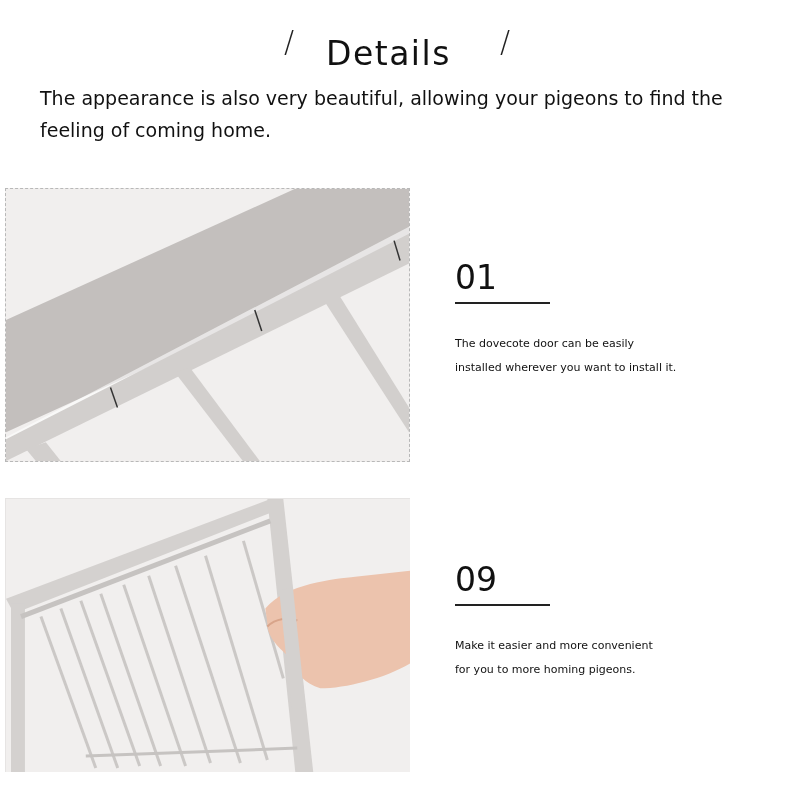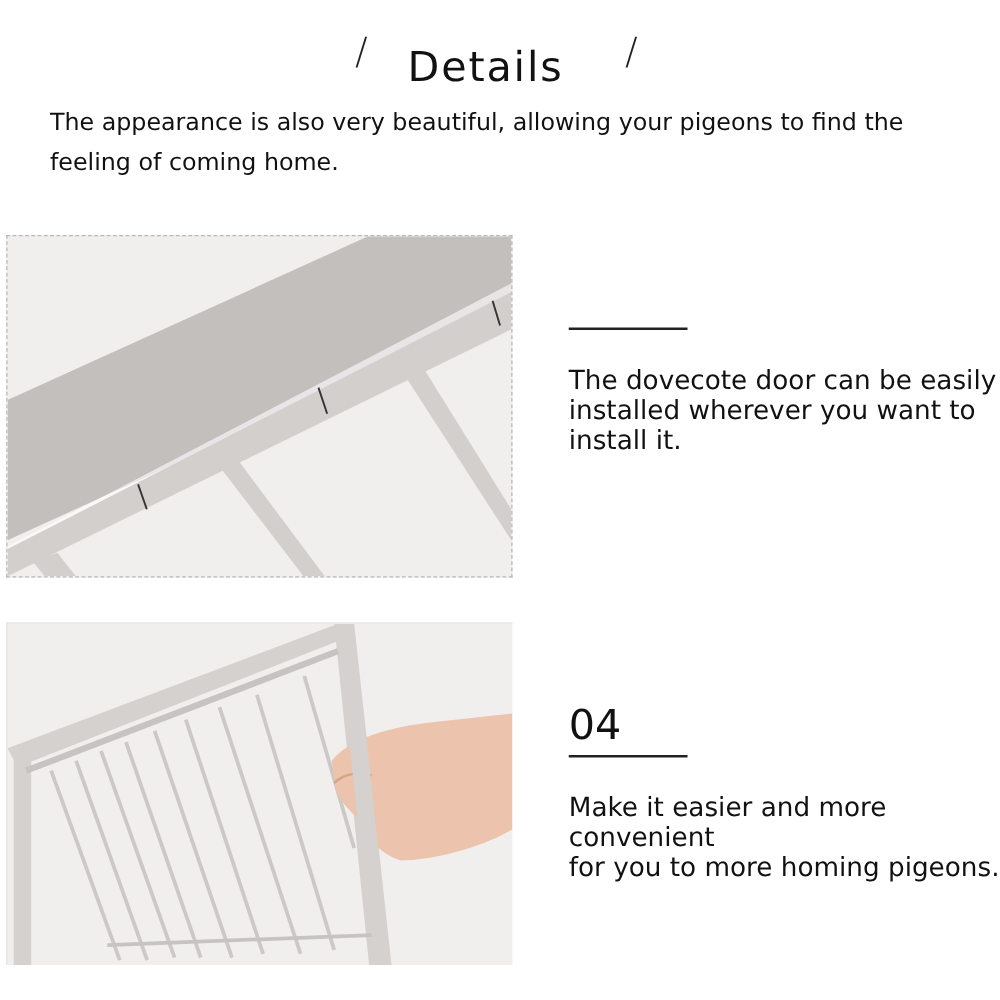--- a/index.html
+++ b/index.html
@@ -10,21 +10,21 @@
     .slash.right { left: 500px; }
     .title { position: absolute; left: 326px; top: 12px; font-size: 33px; letter-spacing: 1.5px; color: #111; }
     .intro { position: absolute; top: 82px; left: 40px; width: 720px; font-size: 19px; line-height: 32px; color: #111; }
     .photo { position: absolute; left: 5px; width: 405px; height: 274px; background: #f1efee; overflow: hidden; }
     .photo1 { top: 188px; border: 1px dashed #b8b8b8; box-sizing: border-box; }
     .photo2 { top: 498px; border-left: 1px solid #e6e4e3; border-top: 1px solid #e6e4e3; box-sizing: border-box; }
     .photo svg { position: absolute; left: 0; top: 0; width: 100%; height: 100%; }
     .feature { position: absolute; left: 455px; width: 345px; }
     .feature .num { font-size: 33px; color: #111; line-height: 40px; height: 40px; }
     .feature .rule { width: 95px; height: 2px; background: #222; margin-top: 4px; }
-    .feature .desc { margin-top: 28px; font-size: 21px; line-height: 24px; color: #111; white-space: pre-line; }
+    .feature .desc { margin-top: 28px; font-size: 11px; line-height: 24px; color: #111; white-space: pre-line; }
     .f1 { top: 258px; }
     .f2 { top: 560px; }
   </style>
 </head>
 <body>
 
 <div class="heading">
   <span class="slash left">/</span>
   <span class="title">Details</span>
   <span class="slash right">/</span>
@@ -40,20 +40,21 @@
     <line x1="105" y1="200" x2="112" y2="220" stroke="#333" stroke-width="1.5"></line>
     <line x1="250" y1="122" x2="257" y2="143" stroke="#333" stroke-width="1.5"></line>
     <line x1="390" y1="52" x2="396" y2="72" stroke="#333" stroke-width="1.5"></line>
     <polygon points="170,185 185,180 255,274 238,274" fill="#d2cfcd"></polygon>
     <polygon points="318,110 333,104 405,220 405,245" fill="#d2cfcd"></polygon>
     <polygon points="20,262 40,255 55,274 30,274" fill="#d2cfcd"></polygon>
   </svg>
 </div>
 
 <div class="feature f1">
+  <div class="num">01</div>
   <div class="rule"></div>
   <div class="desc">The dovecote door can be easily
 installed wherever you want to install it.</div>
 </div>
 
 <div class="photo photo2">
   <svg viewBox="0 0 405 274" preserveAspectRatio="none">
     <polygon points="0,100 265,0 270,12 8,115" fill="#d4d1cf"></polygon>
     <rect x="5" y="105" width="14" height="169" fill="#d4d1cf"></rect>
     <polygon points="262,0 278,0 308,274 290,274" fill="#d4d1cf"></polygon>
@@ -70,17 +71,17 @@
       <line x1="238" y1="42" x2="278" y2="180"></line>
     </g>
     <line x1="80" y1="258" x2="292" y2="250" stroke="#c6c3c1" stroke-width="3"></line>
     <path d="M260,110 C280,85 330,80 350,78 L405,72 L405,165 C380,180 340,190 315,190 C300,185 290,175 285,160 C275,150 262,140 262,125 Z" fill="#ecc3ad"></path>
     <path d="M262,128 C270,120 285,118 292,122" stroke="#d8a48a" stroke-width="2" fill="none"></path>
     <rect x="280" y="90" width="14" height="120" fill="#d4d1cf" transform="rotate(-6 287 150)"></rect>
   </svg>
 </div>
 
 <div class="feature f2">
-  <div class="num">04</div>
+  <div class="num">09</div>
   <div class="rule"></div>
   <div class="desc">Make it easier and more convenient
 for you to more homing pigeons.</div>
 </div>
 
 </body></html>

